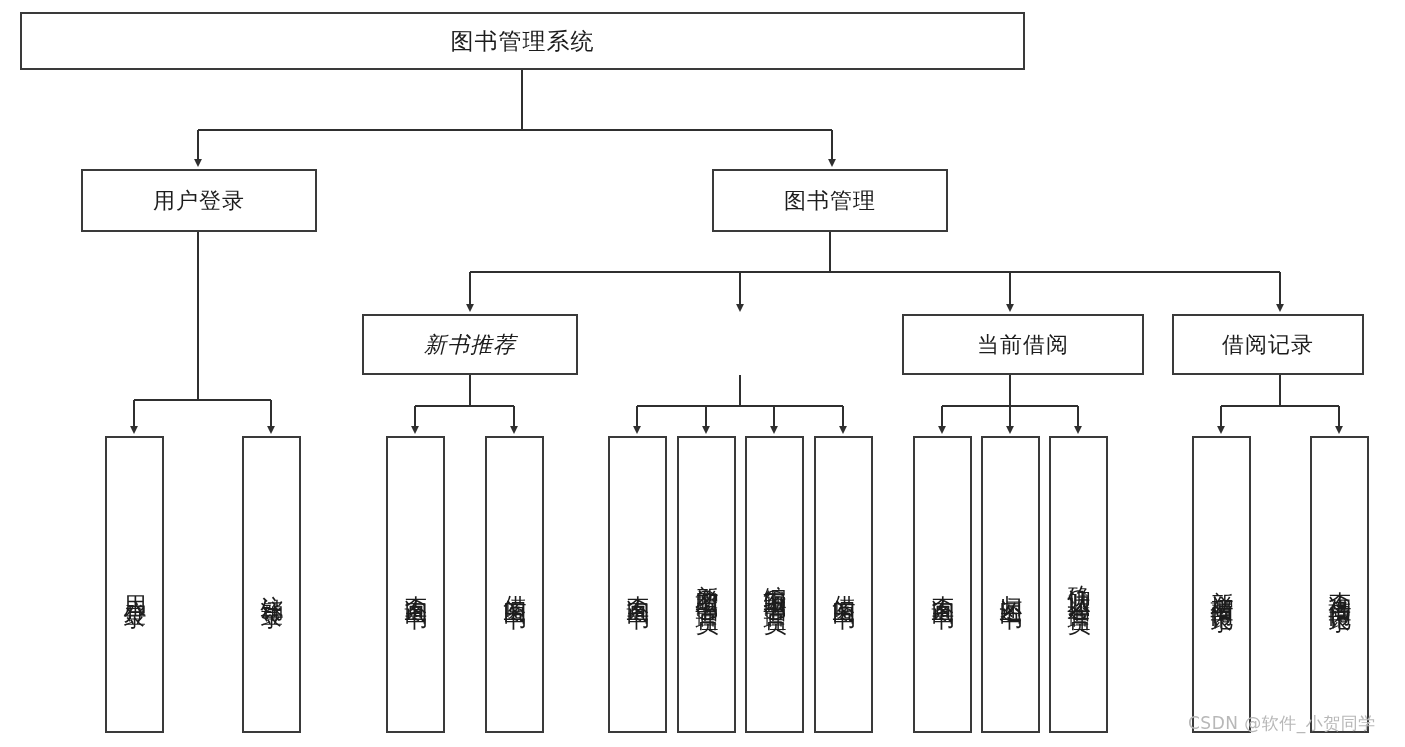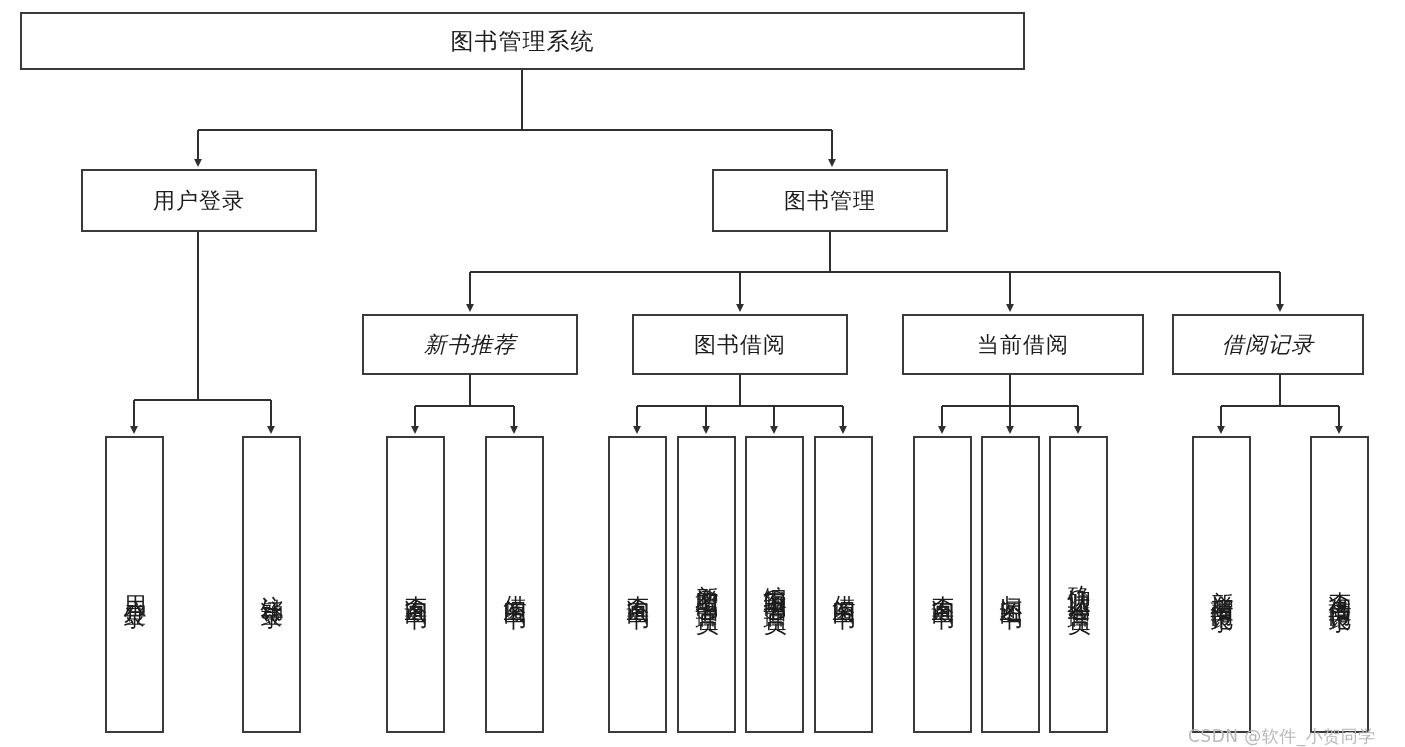--- a/index.html
+++ b/index.html
@@ -69,21 +69,20 @@
   }
   .watermark {
     position: absolute;
     left: 1188px;
     top: 712px;
     font-size: 17px;
     color: #b8b8b8;
     white-space: pre;
     letter-spacing: 0.5px;
     font-family: "DejaVu Sans", "Liberation Sans", sans-serif;
-    margin-top: 13px;
   }
 </style>
 </head>
 <body>
 
 <div id="diagram-root">
 
   <svg id="connector-layer" viewBox="0 0 1405 747" xmlns="http://www.w3.org/2000/svg">
     <defs>
       <marker id="arrowhead" markerWidth="9" markerHeight="9" refX="1.5" refY="4.2" orient="auto" markerUnits="userSpaceOnUse">
@@ -141,27 +140,24 @@
   <div class="node horiz" style="left:81px; top:169px; width:236px; height:63px;">
     <span class="node-label">用户登录</span>
   </div>
   <div class="node horiz" style="left:712px; top:169px; width:236px; height:63px;">
     <span class="node-label">图书管理</span>
   </div>
 
   <div class="node horiz" style="left:362px; top:314px; width:216px; height:61px;font-style:italic;">
     <span class="node-label">新书推荐</span>
   </div>
-  <div class="node horiz" style="left:632px; top:314px; width:216px; height:61px;">
-    <span class="node-label">图书借阅</span>
-  </div>
   <div class="node horiz" style="left:902px; top:314px; width:242px; height:61px;">
     <span class="node-label">当前借阅</span>
   </div>
-  <div class="node horiz" style="left:1172px; top:314px; width:192px; height:61px;font-style:italic;">
+  <div class="node horiz" style="left:1172px; top:314px; width:192px; height:61px;">
     <span class="node-label">借阅记录</span>
   </div>
 
   <div class="node vert" style="left:105px; top:436px; width:59px; height:297px;">
     <span class="node-label">用户登录</span>
   </div>
   <div class="node vert" style="left:242px; top:436px; width:59px; height:297px;">
     <span class="node-label">注销登录</span>
   </div>
 

